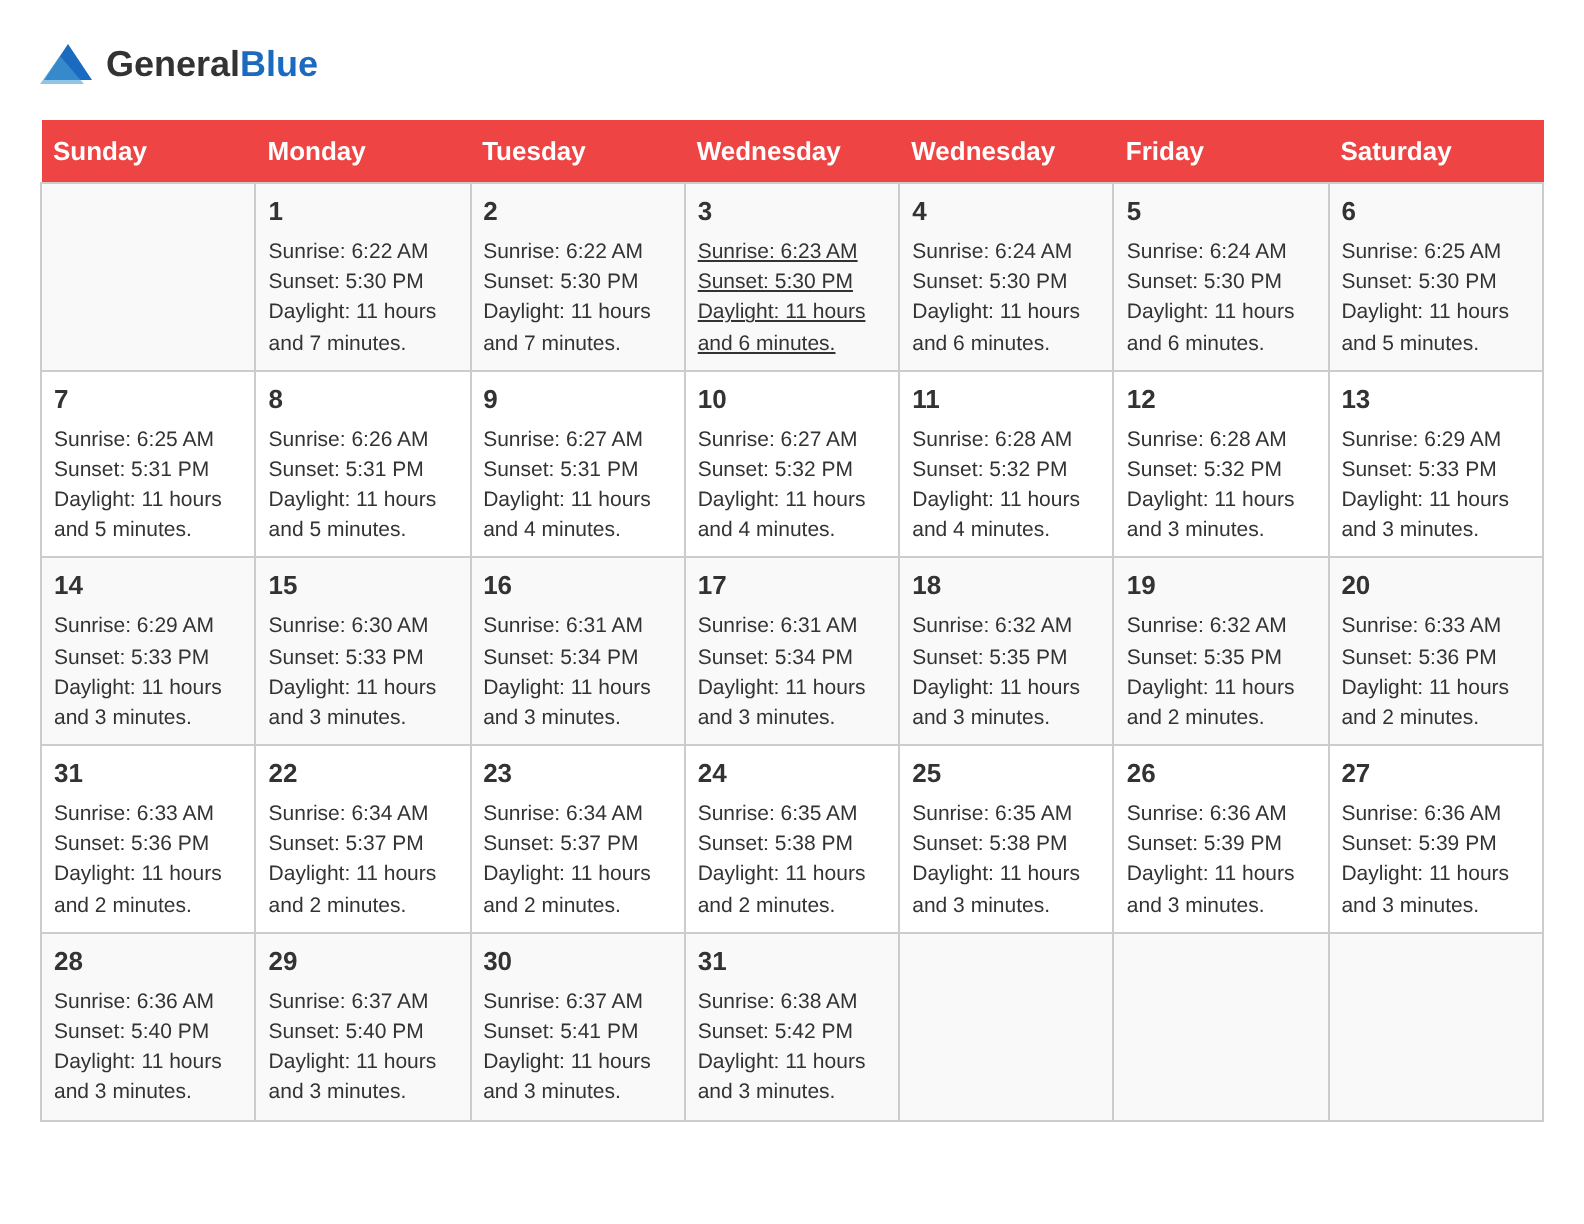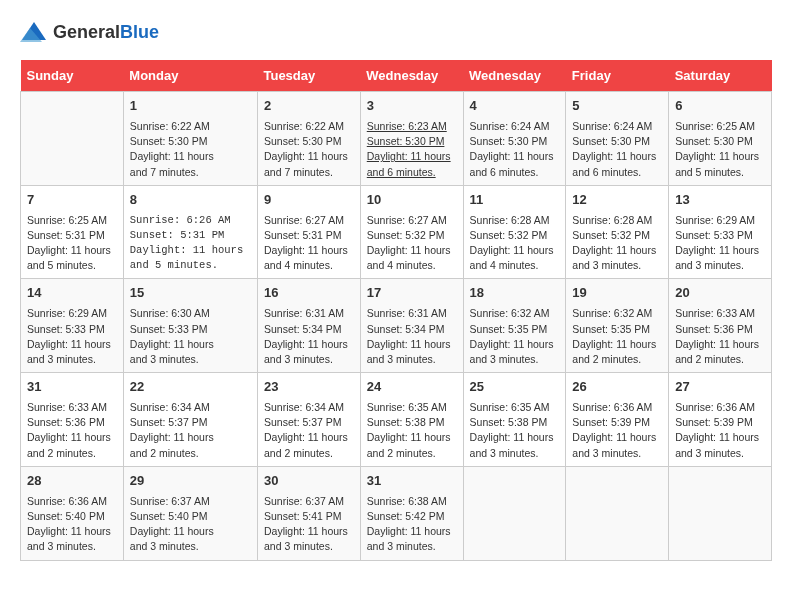--- a/index.html
+++ b/index.html
@@ -153,21 +153,21 @@
       <tr>
         <td>
           <span class="day-num">7</span>
           <div class="cell-content" style="white-space: pre-line;">Sunrise: 6:25 AM
 Sunset: 5:31 PM
 Daylight: 11 hours
 and 5 minutes.</div>
         </td>
         <td>
           <span class="day-num">8</span>
-          <div class="cell-content" style="white-space: pre-line; font-family: Liberation Mono, monospace;">Sunrise: 6:26 AM
+          <div class="cell-content" style="white-space: pre-line;">Sunrise: 6:26 AM
 Sunset: 5:31 PM
 Daylight: 11 hours
 and 5 minutes.</div>
         </td>
         <td>
           <span class="day-num">9</span>
           <div class="cell-content" style="white-space: pre-line;">Sunrise: 6:27 AM
 Sunset: 5:31 PM
 Daylight: 11 hours
 and 4 minutes.</div>

